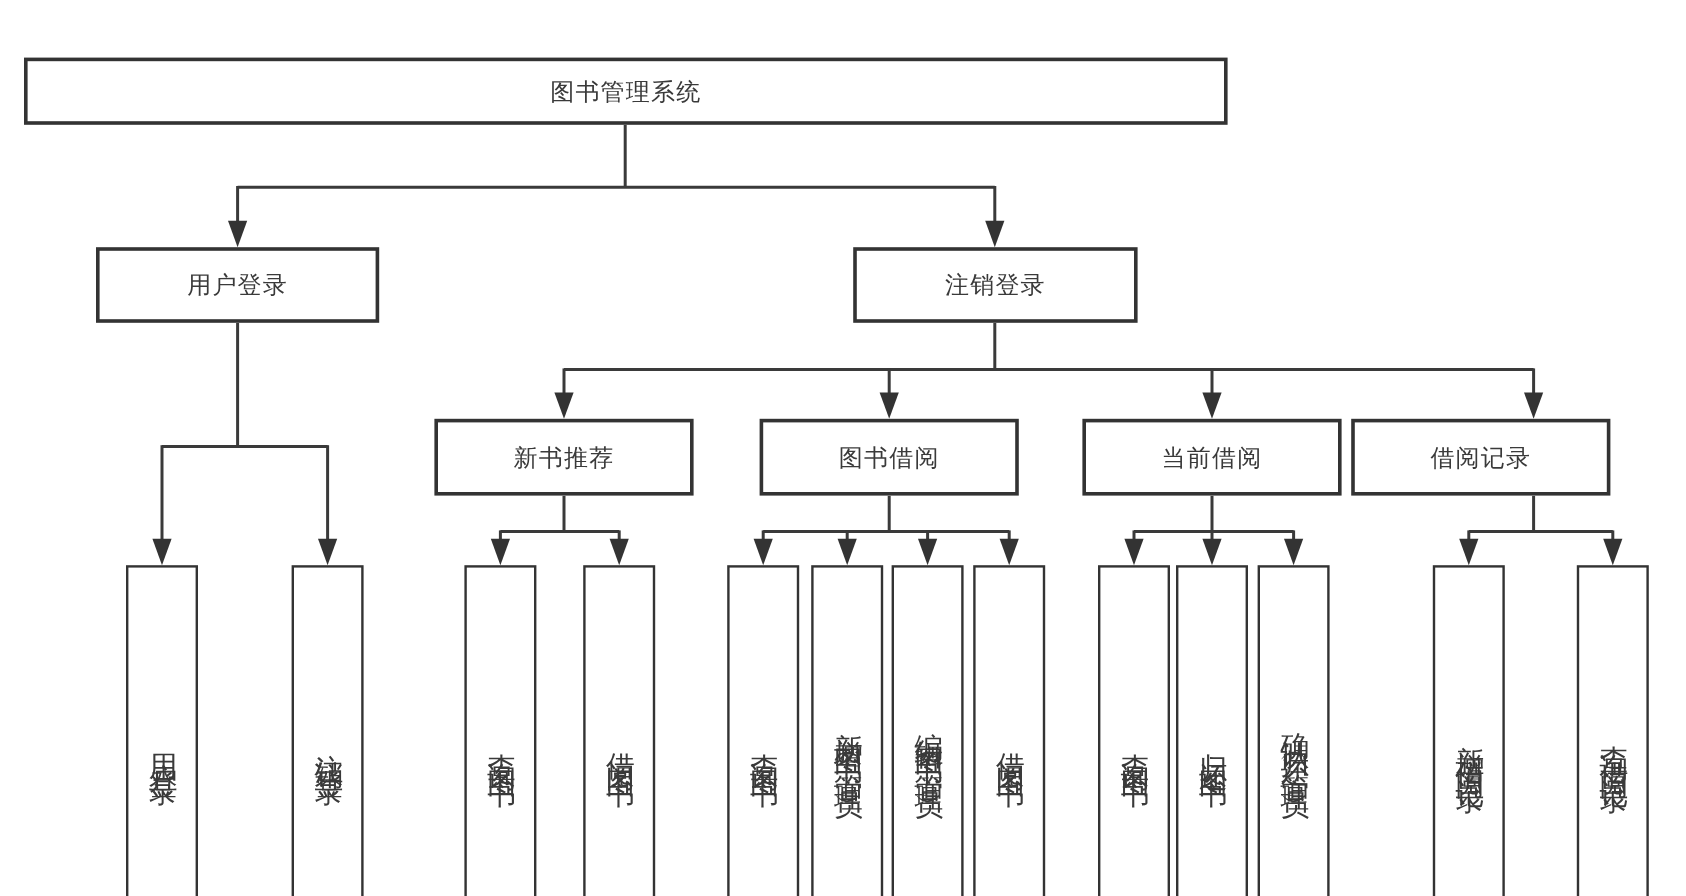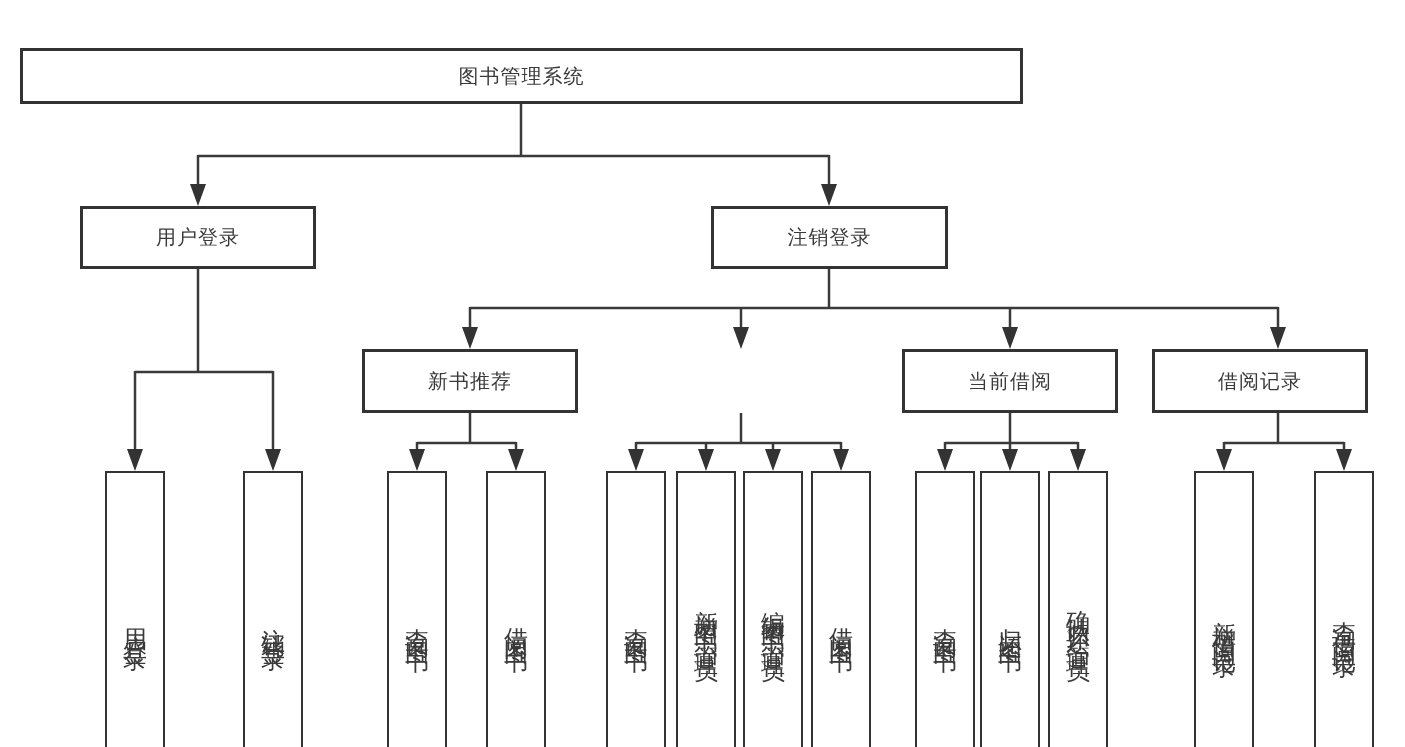--- a/index.html
+++ b/index.html
@@ -30,21 +30,21 @@
     text-align: center;
   }
   .hnode { font-size: 20px; letter-spacing: 1px; }
   .root  { left: 20px;  top: 12px;  width: 1003px; height: 56px; }
   .l2a   { left: 80px;  top: 170px; width: 236px;  height: 63px; }
   .l2b   { left: 711px; top: 170px; width: 237px;  height: 63px; }
   .l3    { top: 313px;  height: 64px; width: 216px; }
   .l3a { left: 362px; }
   .l3b { left: 633px; }
   .l3c { left: 902px; }
-  .l3d { left: 1152px; }
+  .l3d { left: 1126px; }
   .leaf {
     top: 435px;
     height: 303px;
     width: 60px;
     border-width: 2.5px;
     font-size: 24px;
   }
   .leaf .vtext {
     writing-mode: vertical-rl;
     text-orientation: mixed;
@@ -152,20 +152,23 @@
   <div class="node hnode l2a">
     <span>用户登录</span>
   </div>
   <div class="node hnode l2b">
     <span>注销登录</span>
   </div>
 
   <div class="node hnode l3 l3a">
     <span>新书推荐</span>
   </div>
+  <div class="node hnode l3 l3b">
+    <span>图书借阅</span>
+  </div>
   <div class="node hnode l3 l3c">
     <span>当前借阅</span>
   </div>
   <div class="node hnode l3 l3d">
     <span>借阅记录</span>
   </div>
 
   <div class="node leaf fa">
     <span class="vtext">用户登录</span>
   </div>

